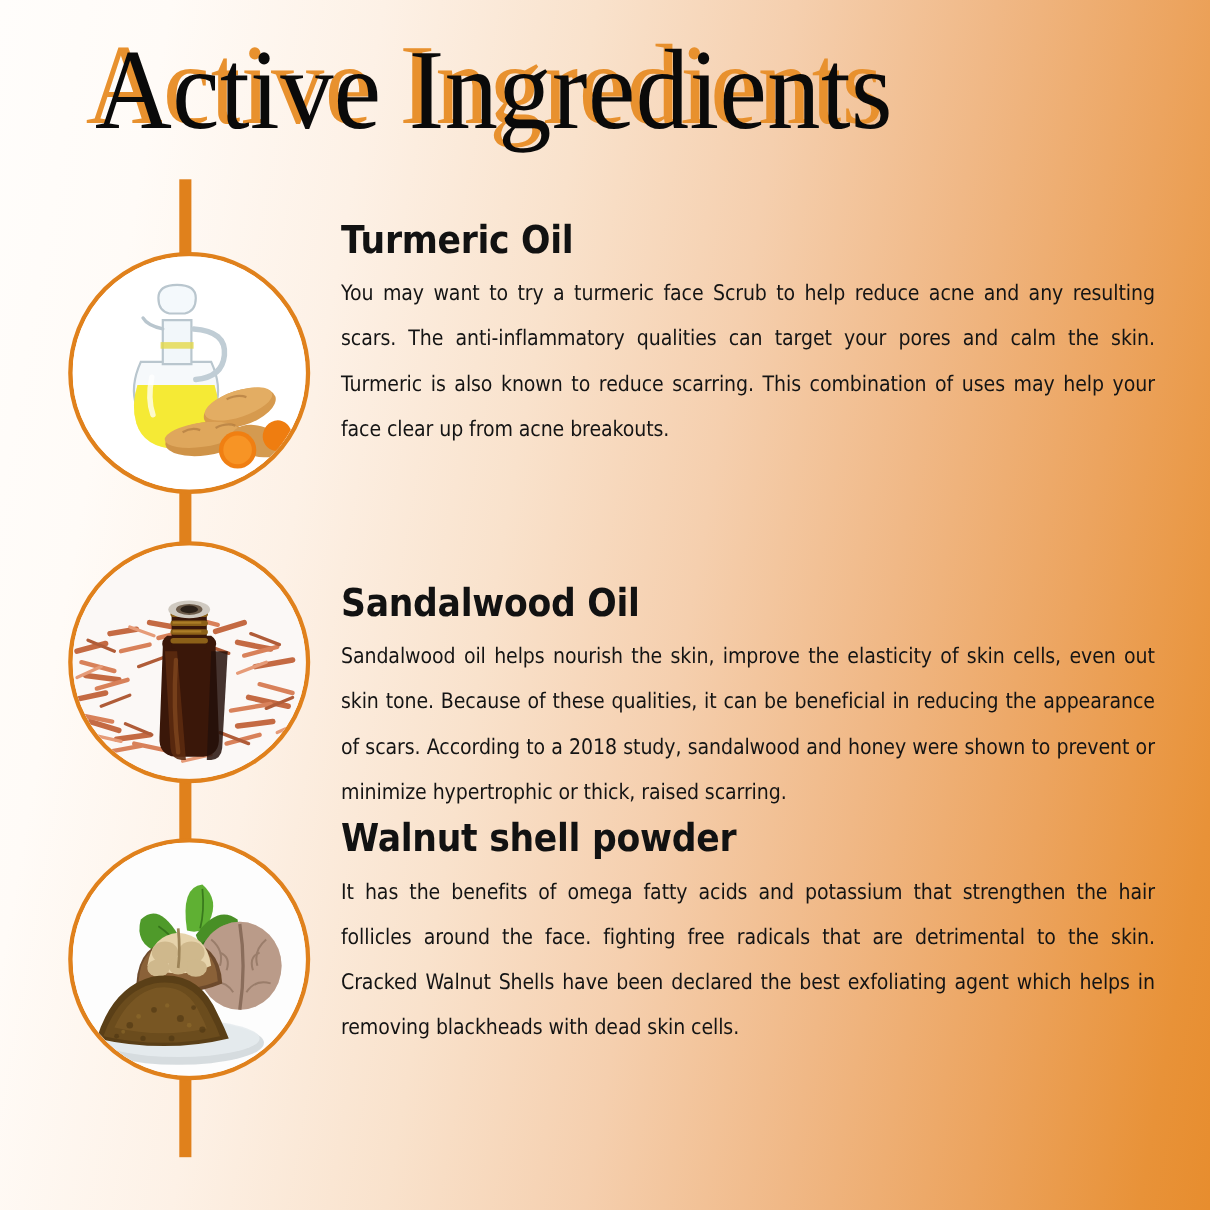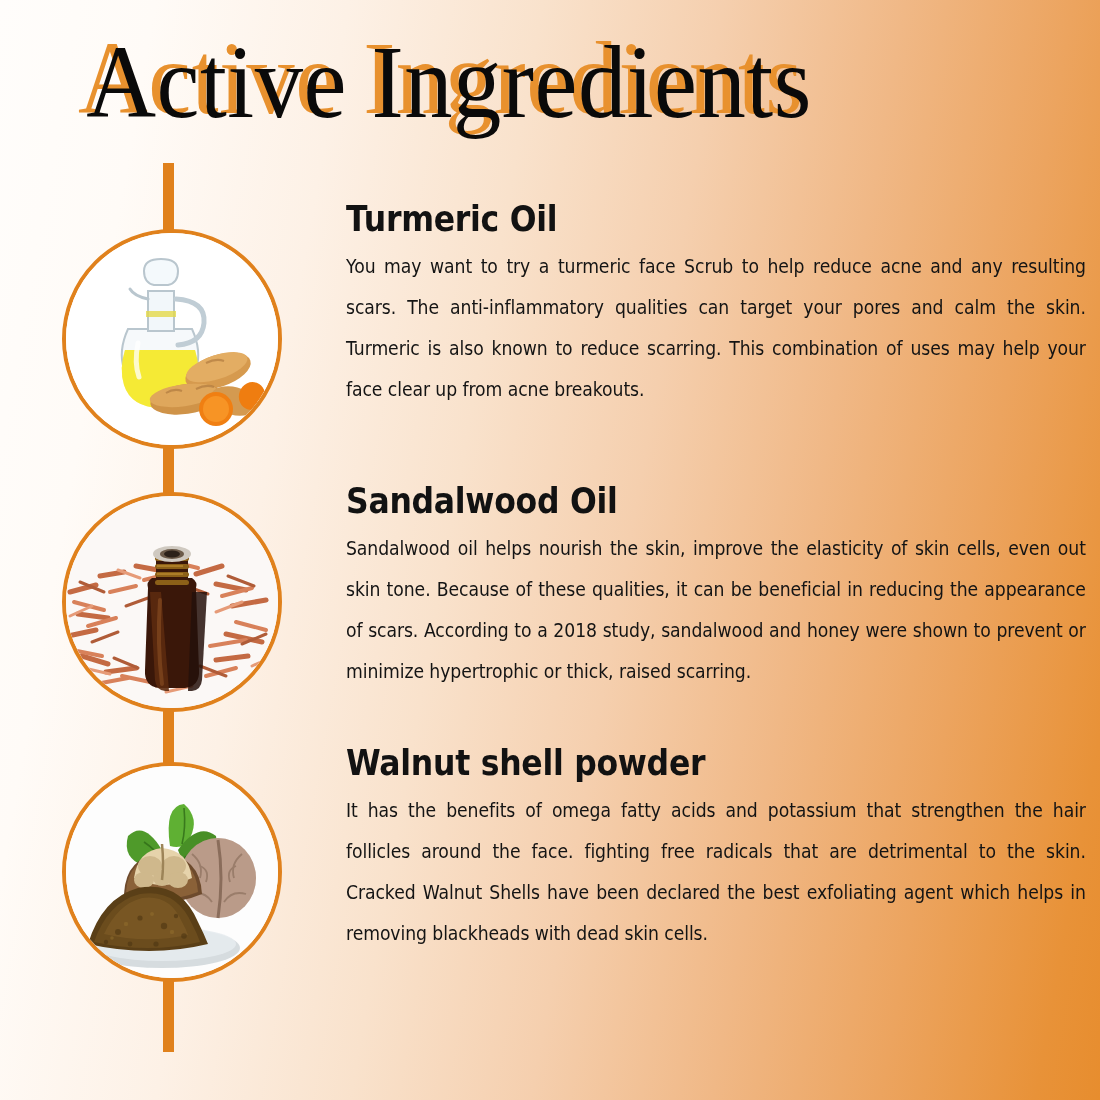--- a/index.html
+++ b/index.html
@@ -89,24 +89,23 @@
   .circle-1 { top: 229px; }
   .circle-2 { top: 492px; }
   .circle-3 { top: 762px; }
   .circle svg { display: block; width: 100%; height: 100%; }
 
   
   .section {
     position: absolute;
     left: 310px;
     width: 740px;
-    margin-left: 36px;
   }
   .sec-1 { top: 198px; }
-  .sec-2 { top: 480px; }
+  .sec-2 { top: 528px; }
   .sec-3 { top: 742px; }
 
   .sec-title {
     font-family: "DejaVu Sans", sans-serif;
     font-weight: bold;
     font-size: 35px;
     line-height: 42px;
     color: #121212;
     letter-spacing: -0.3px;
     transform: scaleX(0.90);

